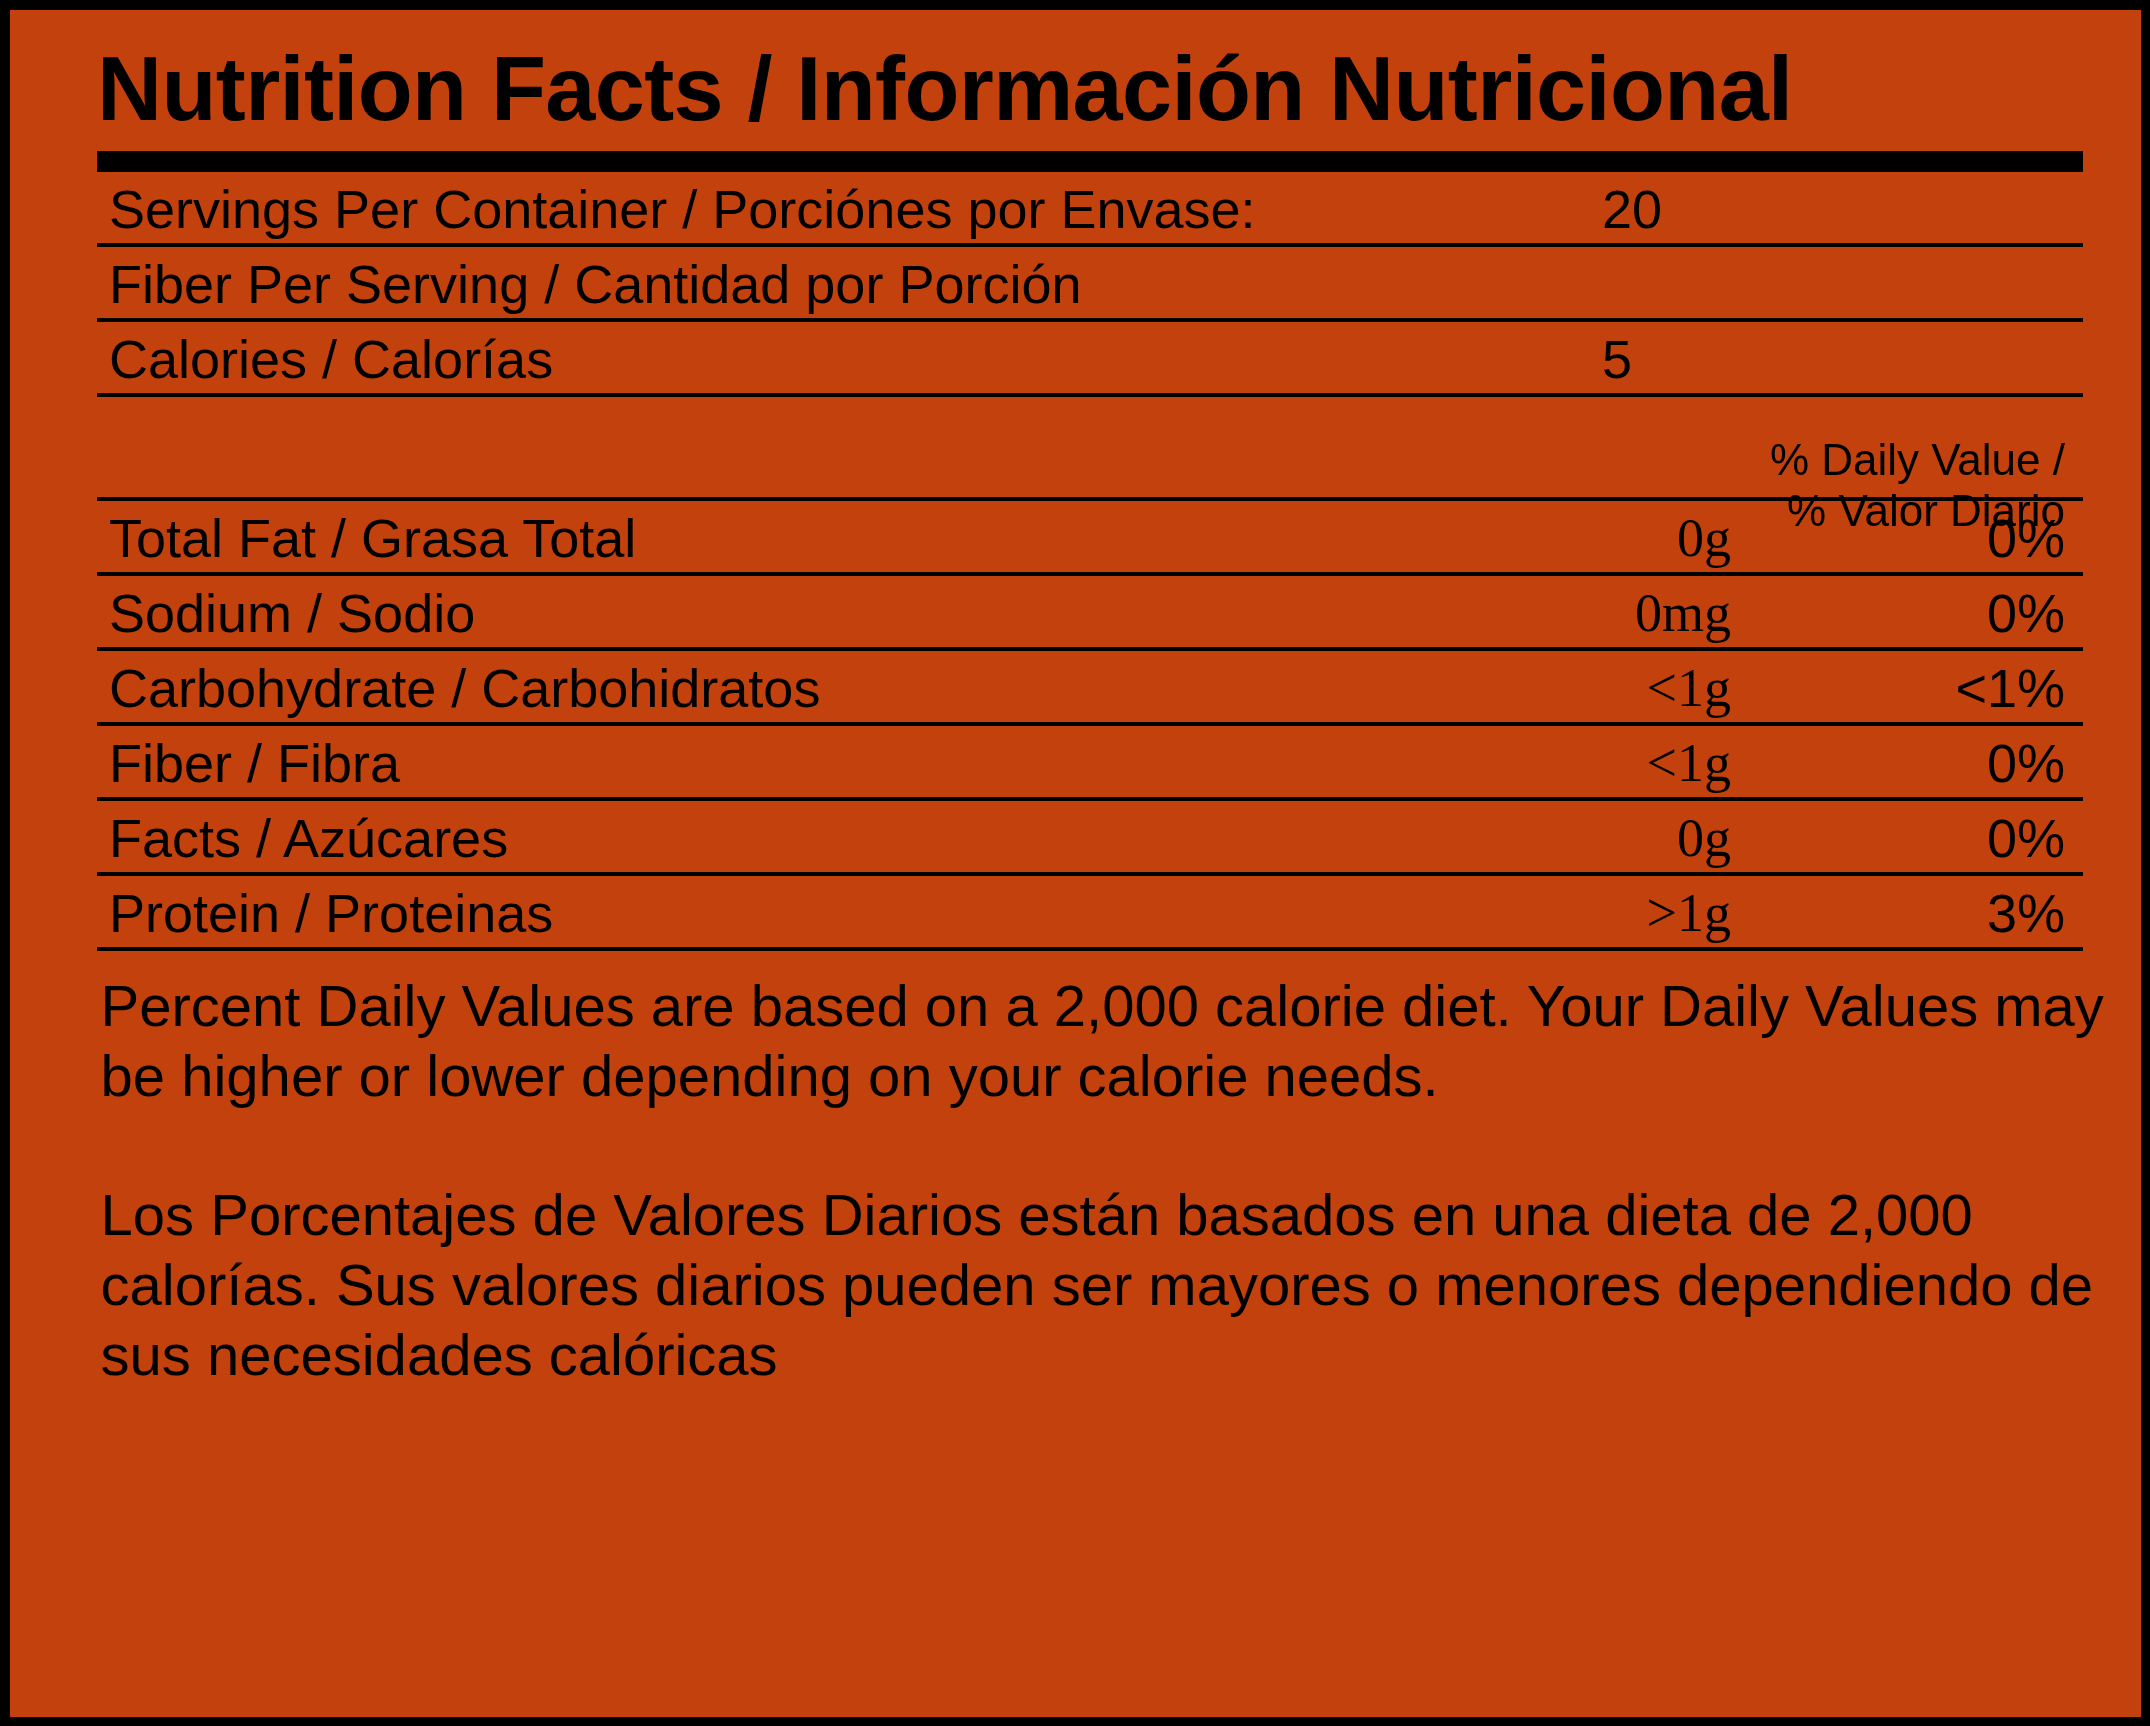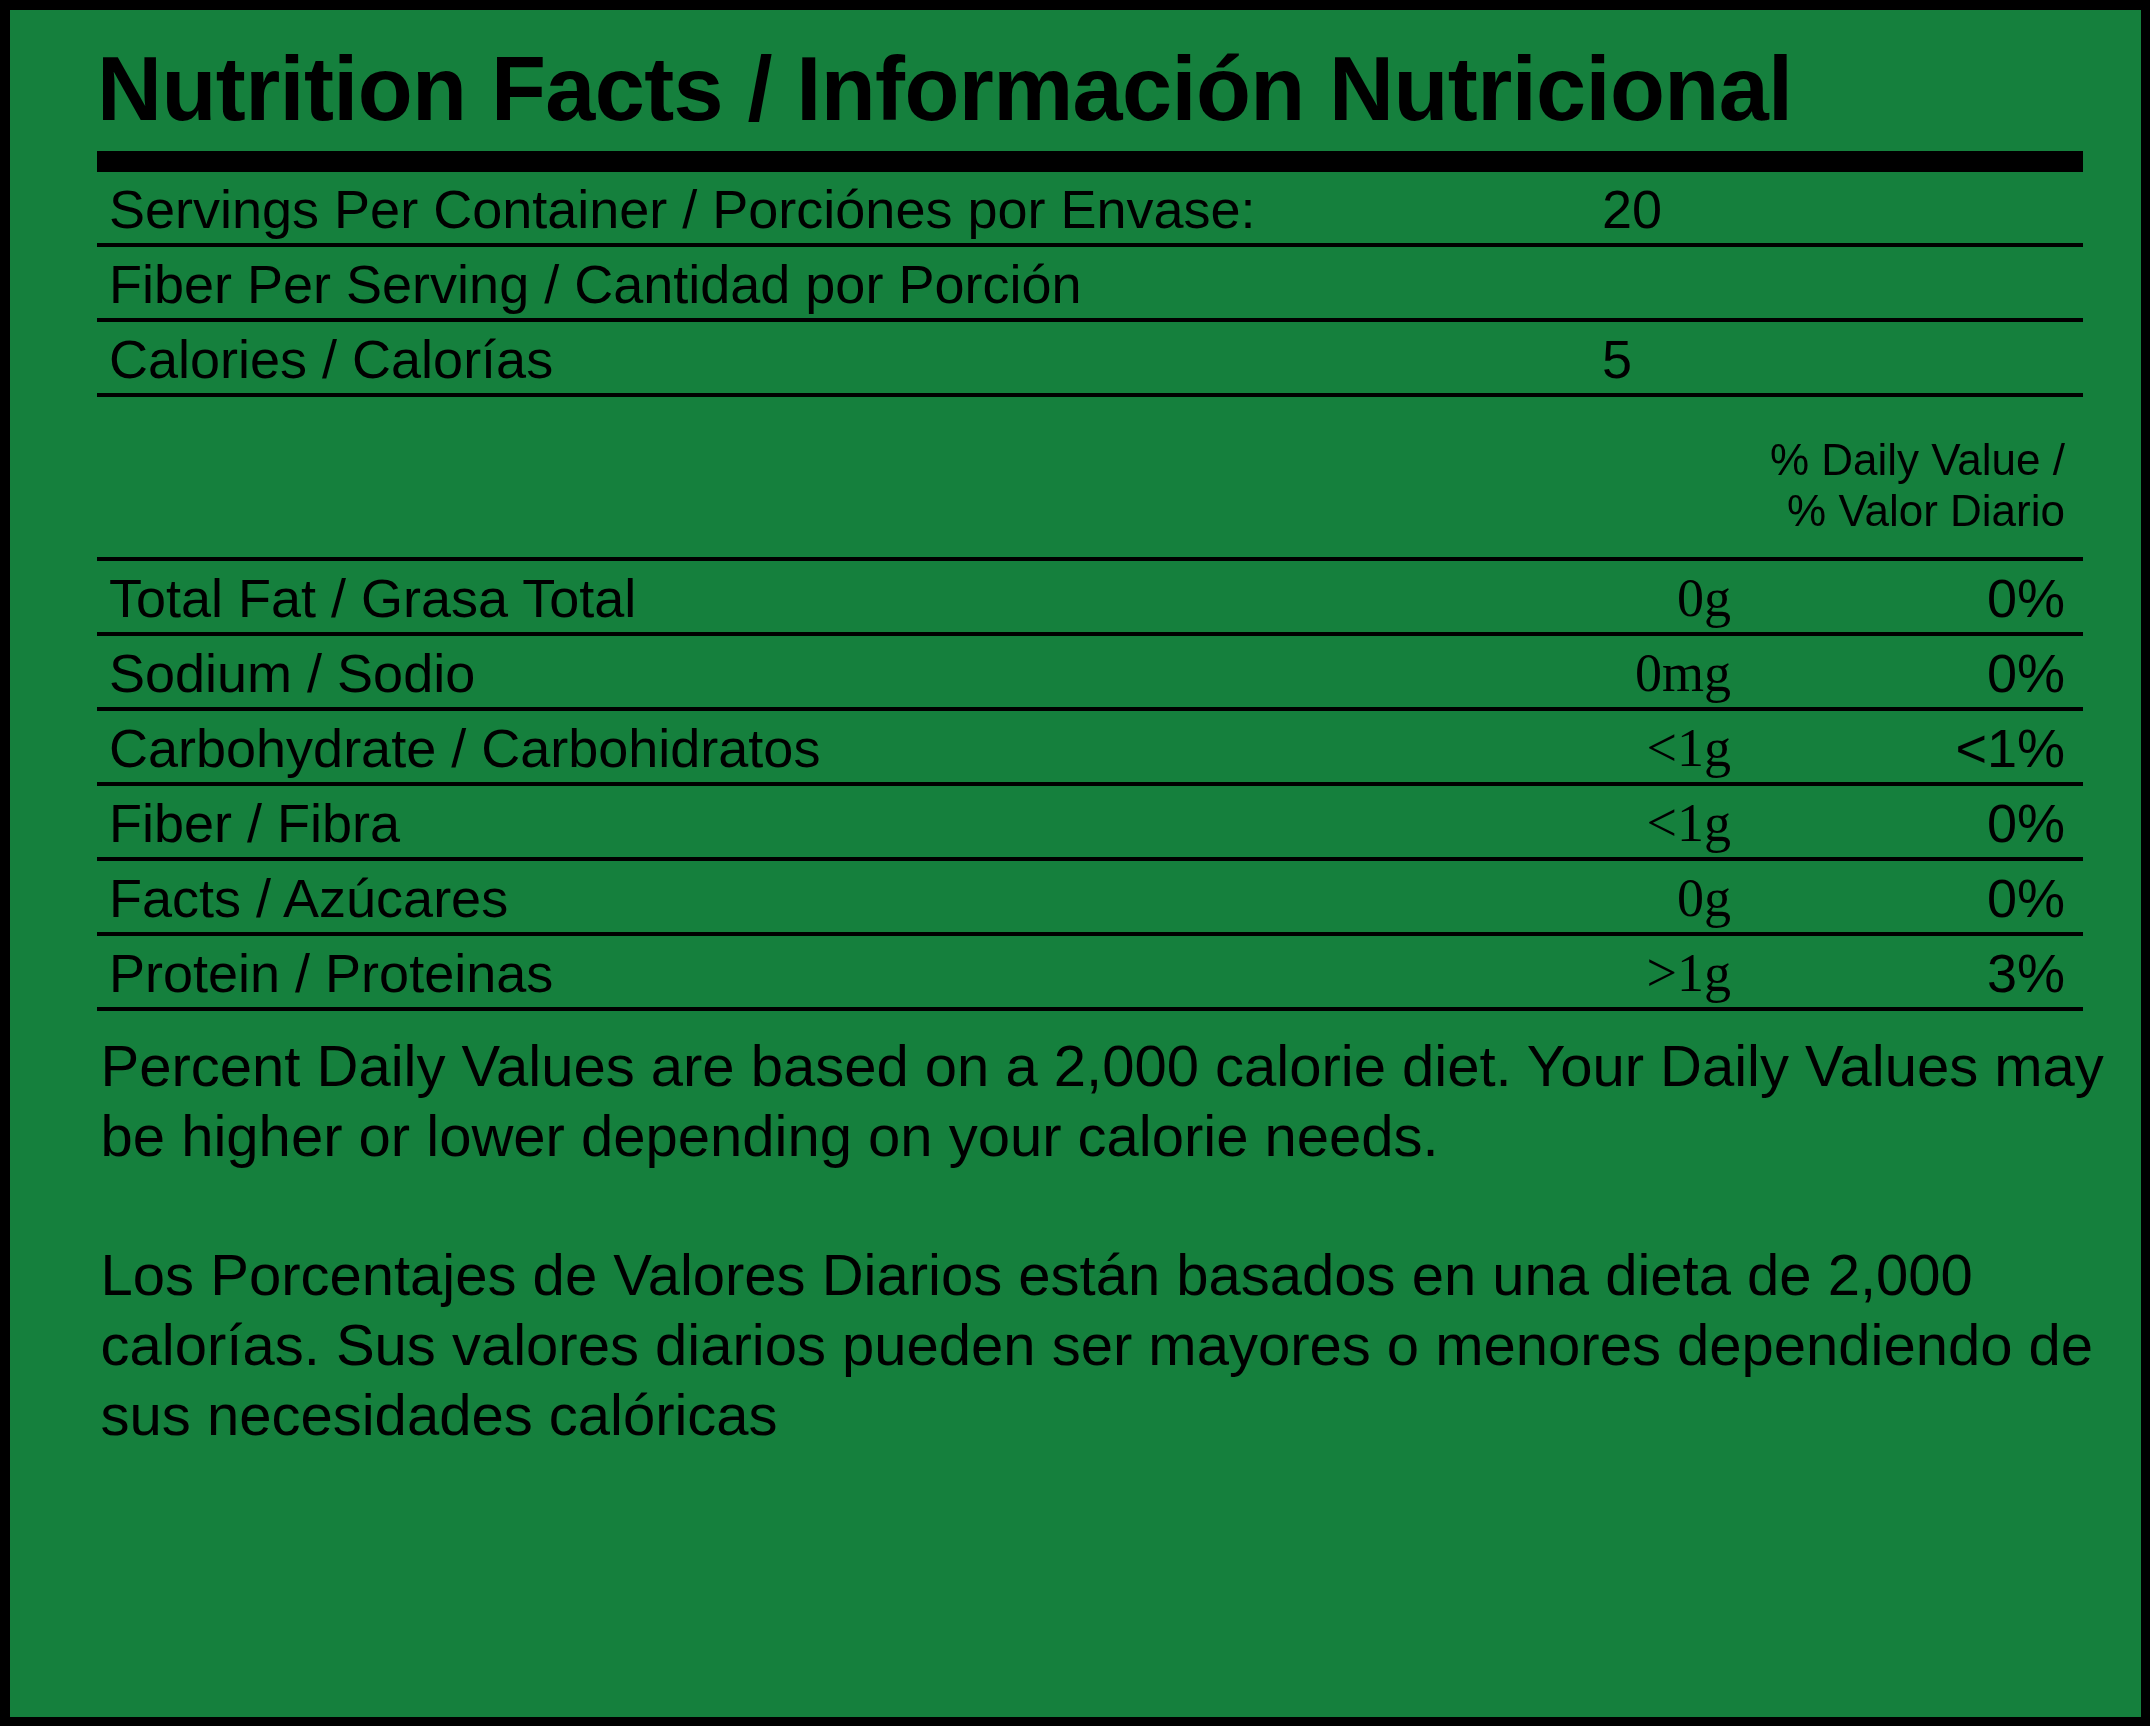--- a/index.html
+++ b/index.html
@@ -16,21 +16,21 @@
   }
 
   .panel {
     position: absolute;
     left: 0;
     top: 0;
     width: 2151px;
     height: 1727px;
     box-sizing: border-box;
     border: 10.8px solid #000000;
-    background: #15803d;
+    background: #c2410c;
   }
 
   .inner {
     position: absolute;
     left: 87px;
     top: 31px;
     width: 1983px;
   }
 
   .nf-title {
@@ -89,21 +89,21 @@
   
   .row .val-left {
     position: absolute;
     left: 1505px;
     white-space: nowrap;
   }
 
   .dv-head {
     position: relative;
     width: 1986px;
-    height: 160px;
+    height: 100px;
   }
   .dv-head .dv-text {
     position: absolute;
     right: 18px;
     top: 37px;
     text-align: right;
     font-size: 44px;
     line-height: 1.16;
     white-space: nowrap;
   }

